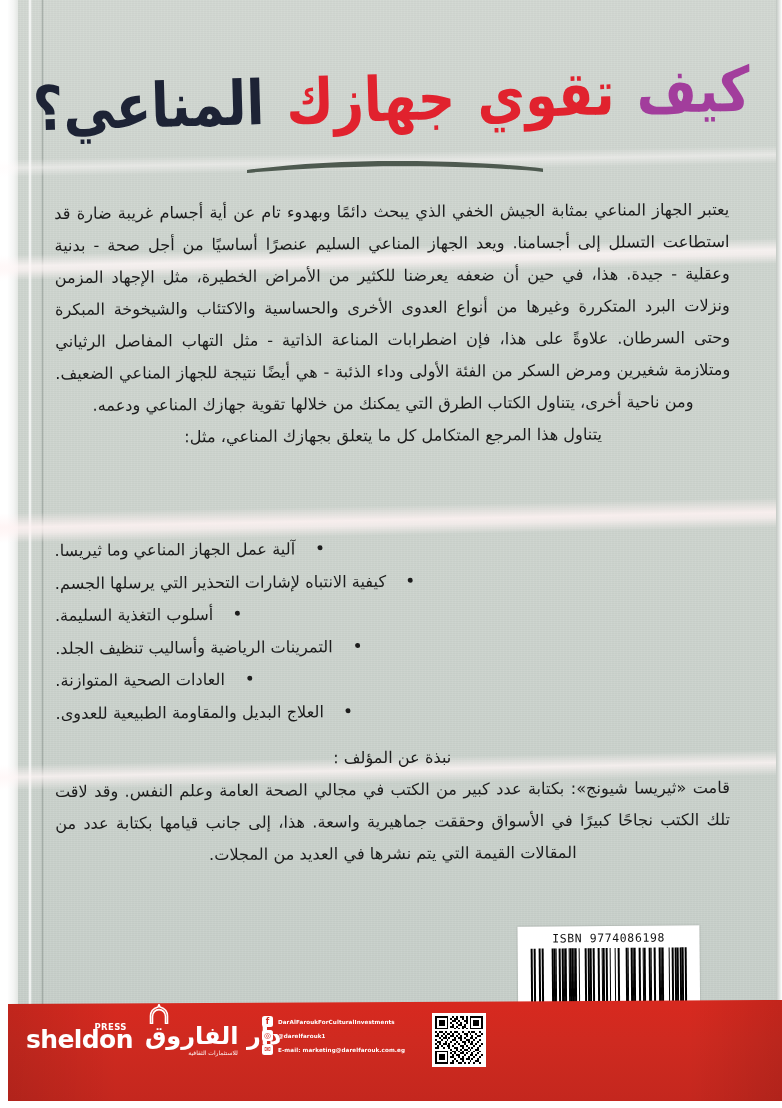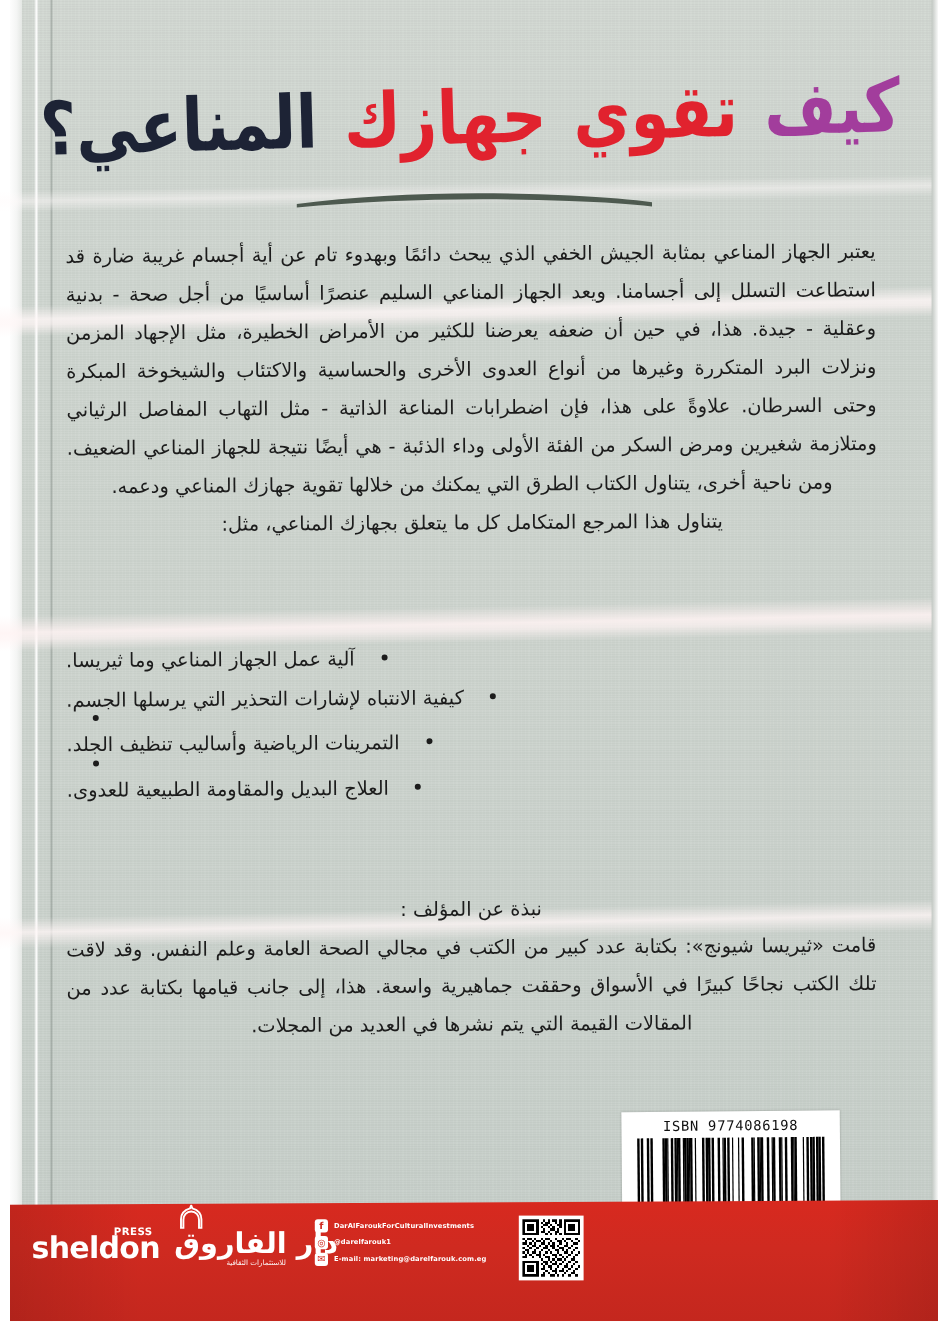--- a/index.html
+++ b/index.html
@@ -429,31 +429,33 @@
     </li>
     <li>
       <span class="li-row">
           <span class="bullet-dot"></span>
           <span class="li-text">كيفية الانتباه لإشارات التحذير التي يرسلها الجسم.</span>
         </span>
     </li>
     <li>
       <span class="li-row">
           <span class="bullet-dot"></span>
+          <span class="li-text">أسلوب التغذية السليمة.</span>
         </span>
     </li>
     <li>
       <span class="li-row">
           <span class="bullet-dot"></span>
           <span class="li-text">التمرينات الرياضية وأساليب تنظيف الجلد.</span>
         </span>
     </li>
     <li>
       <span class="li-row">
           <span class="bullet-dot"></span>
+          <span class="li-text">العادات الصحية المتوازنة.</span>
         </span>
     </li>
     <li>
       <span class="li-row">
           <span class="bullet-dot"></span>
           <span class="li-text">العلاج البديل والمقاومة الطبيعية للعدوى.</span>
         </span>
     </li>
   </ul>
 

